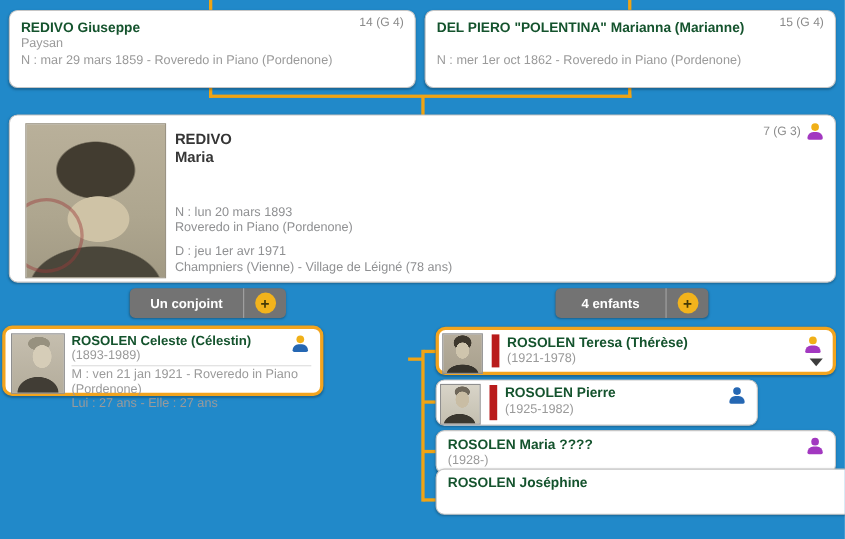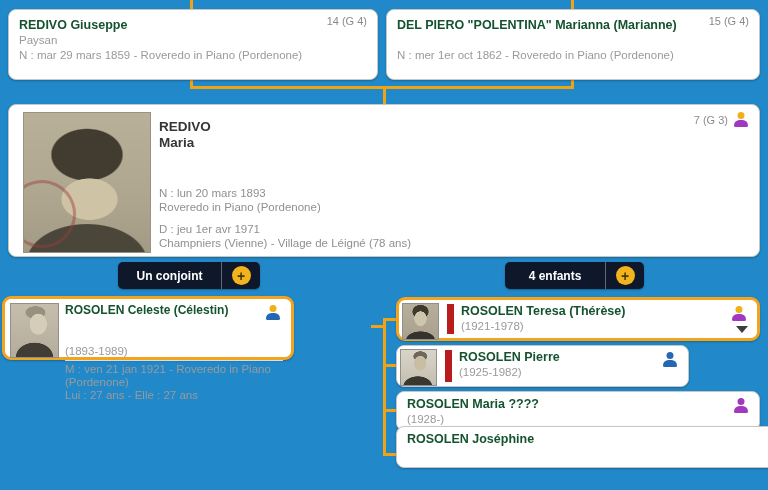--- a/index.html
+++ b/index.html
@@ -29,21 +29,21 @@
   .main-name{position:absolute;left:150px;top:14px;font-weight:bold;color:#363636;font-size:13.5px;line-height:16px;}
   .vital{position:absolute;left:150px;font-size:11.5px;color:#8f9092;line-height:14px;}
   .badge-group{position:absolute;top:7px;right:10px;display:flex;align-items:center;gap:5px;}
   
   .p-icon{position:relative;width:16px;height:15px;display:inline-block;flex:0 0 auto;}
   .p-icon .head{position:absolute;top:0;left:50%;transform:translateX(-50%);width:7px;height:7px;
       border-radius:50%;background:var(--head,#888);}
   .p-icon .body{position:absolute;bottom:0;left:50%;transform:translateX(-50%);width:14px;height:7px;
       border-radius:7px 7px 2px 2px;background:var(--body,#888);}
   
-  .section-btn{position:absolute;height:27px;background:#0f172a;border-radius:5px;display:flex;
+  .section-btn{position:absolute;height:27px;background:#737373;border-radius:5px;display:flex;
       align-items:stretch;box-shadow:0 1px 2px rgba(0,0,0,.3);cursor:pointer;}
   .btn-label{flex:1;display:flex;align-items:center;justify-content:center;color:#fff;
       font-weight:bold;font-size:12px;padding:0 10px;}
   .btn-divider{width:1px;background:rgba(255,255,255,.35);margin:0;}
   .btn-add{width:38px;display:flex;align-items:center;justify-content:center;}
   .btn-circle{width:19px;height:19px;border-radius:50%;background:#f2b31c;display:flex;
       align-items:center;justify-content:center;color:#453a06;font-weight:bold;font-size:14px;line-height:1;}
   
   .sp-photo{position:absolute;left:5px;top:4px;width:47px;height:53px;border:1px solid #8f8f8f;
       background:
@@ -145,21 +145,21 @@
   </div>
 
   <div class="card selected" style="left:2px;top:296px;width:292px;height:64px;">
     <div class="sp-photo"></div>
     <span class="p-icon sp-icon" style="--head: #f0b018; --body: #2567b3;">
       <span class="head"></span>
         <span class="body"></span>
     </span>
     <div class="sp-text">
       <div class="title" style="font-size:12px;line-height:13px;">ROSOLEN Celeste (Célestin)</div>
-      <div class="gray" style="line-height:13px;margin-top:28px;">(1893-1989)</div>
+      <div class="gray" style="line-height:13px;">(1893-1989)</div>
       <div class="sp-sep"></div>
       <div class="gray" style="line-height:13px;">M : ven 21 jan 1921 - Roveredo in Piano (Pordenone)</div>
       <div class="gray" style="line-height:13px;">Lui : 27 ans - Elle : 27 ans</div>
     </div>
   </div>
 
   <div class="card selected child-card" style="left:396px;top:297px;width:364px;height:44px;">
     <div class="cphoto teresa"></div>
     <div class="ctext with-photo">
       <div class="title">ROSOLEN Teresa (Thérèse)</div>

